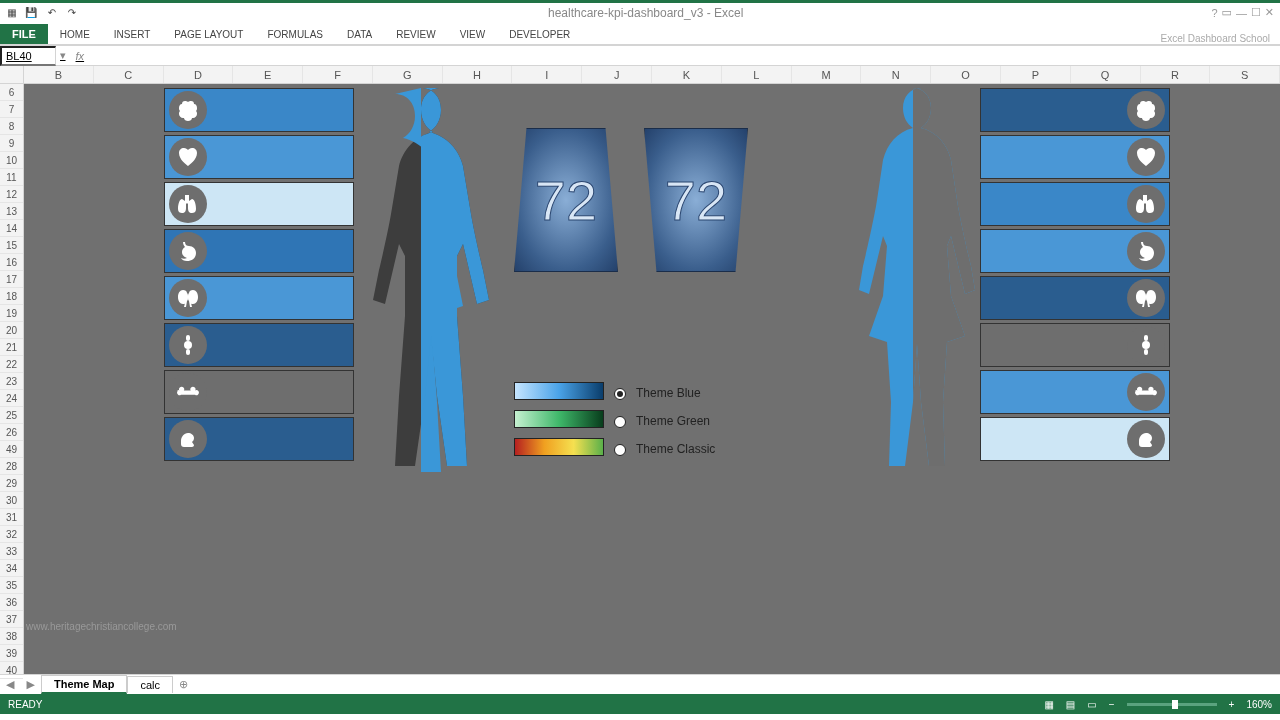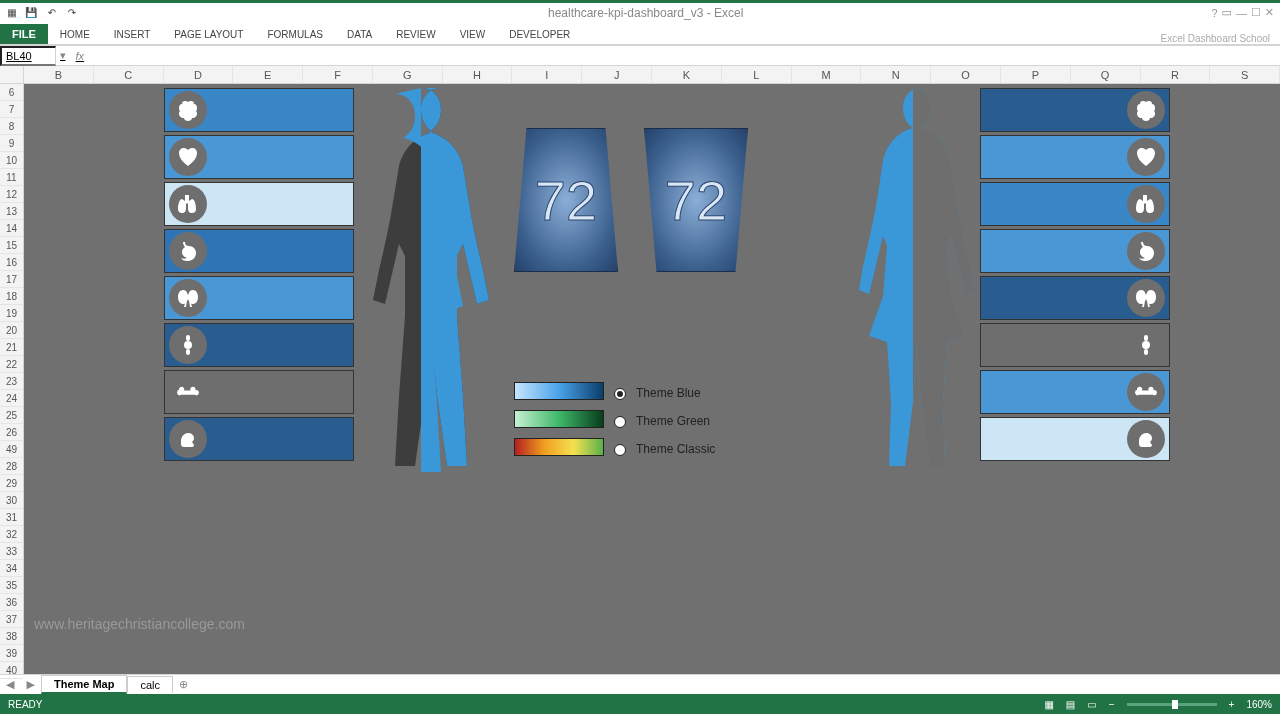--- a/index.html
+++ b/index.html
@@ -71,21 +71,21 @@
 .sheet-tabs .tab { padding: 2px 12px; border: 1px solid #ccc; border-bottom: none; background: #fff; cursor: pointer; }
 .sheet-tabs .tab.active { font-weight: 600; border-bottom: 2px solid #217346; }
 .sheet-tabs .add { padding: 0 6px; color: #888; }
 
 
 .statusbar { height: 20px; background: #217346; color: #fff; display: flex; align-items: center; font-size: 10px; padding: 0 8px; gap: 12px; }
 .statusbar .spacer { flex: 1; }
 .zoom-slider { width: 90px; height: 3px; background: #5aa37e; position: relative; }
 .zoom-slider::after { content: ''; position: absolute; left: 50%; top: -3px; width: 6px; height: 9px; background: #fff; }
 
-.watermark { position: absolute; left: 10px; bottom: 42px; font-size: 14px; color: #999; }
+.watermark { position: absolute; left: 2px; bottom: 42px; font-size: 10px; color: #999; }
 </style>
 </head>
 <body>
 
 <div class="titlebar">
   <div class="qat">
     <span>▦</span>
     <span>💾</span>
     <span>↶</span>
     <span>↷</span>

